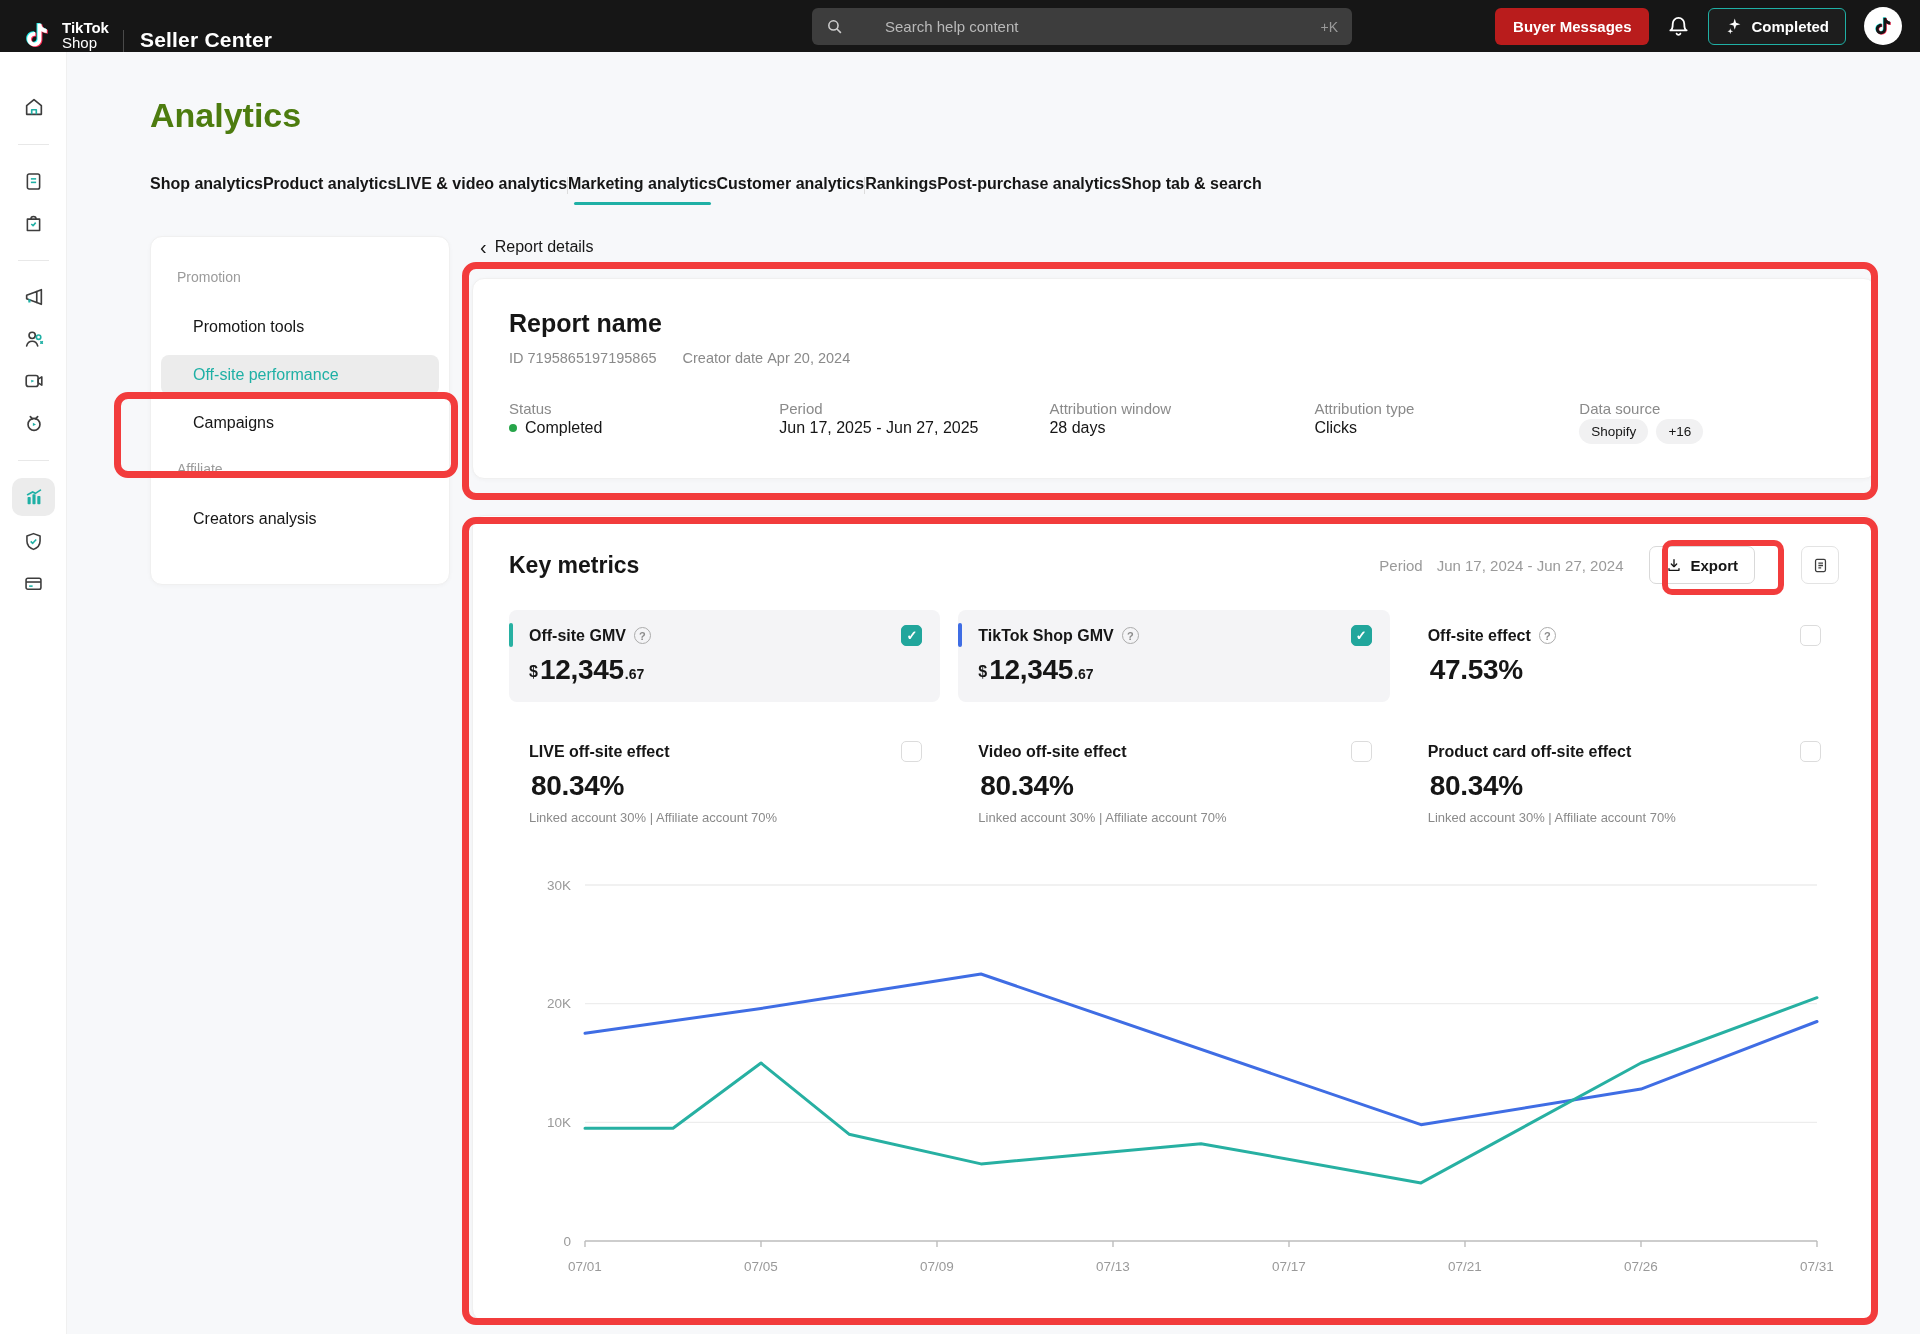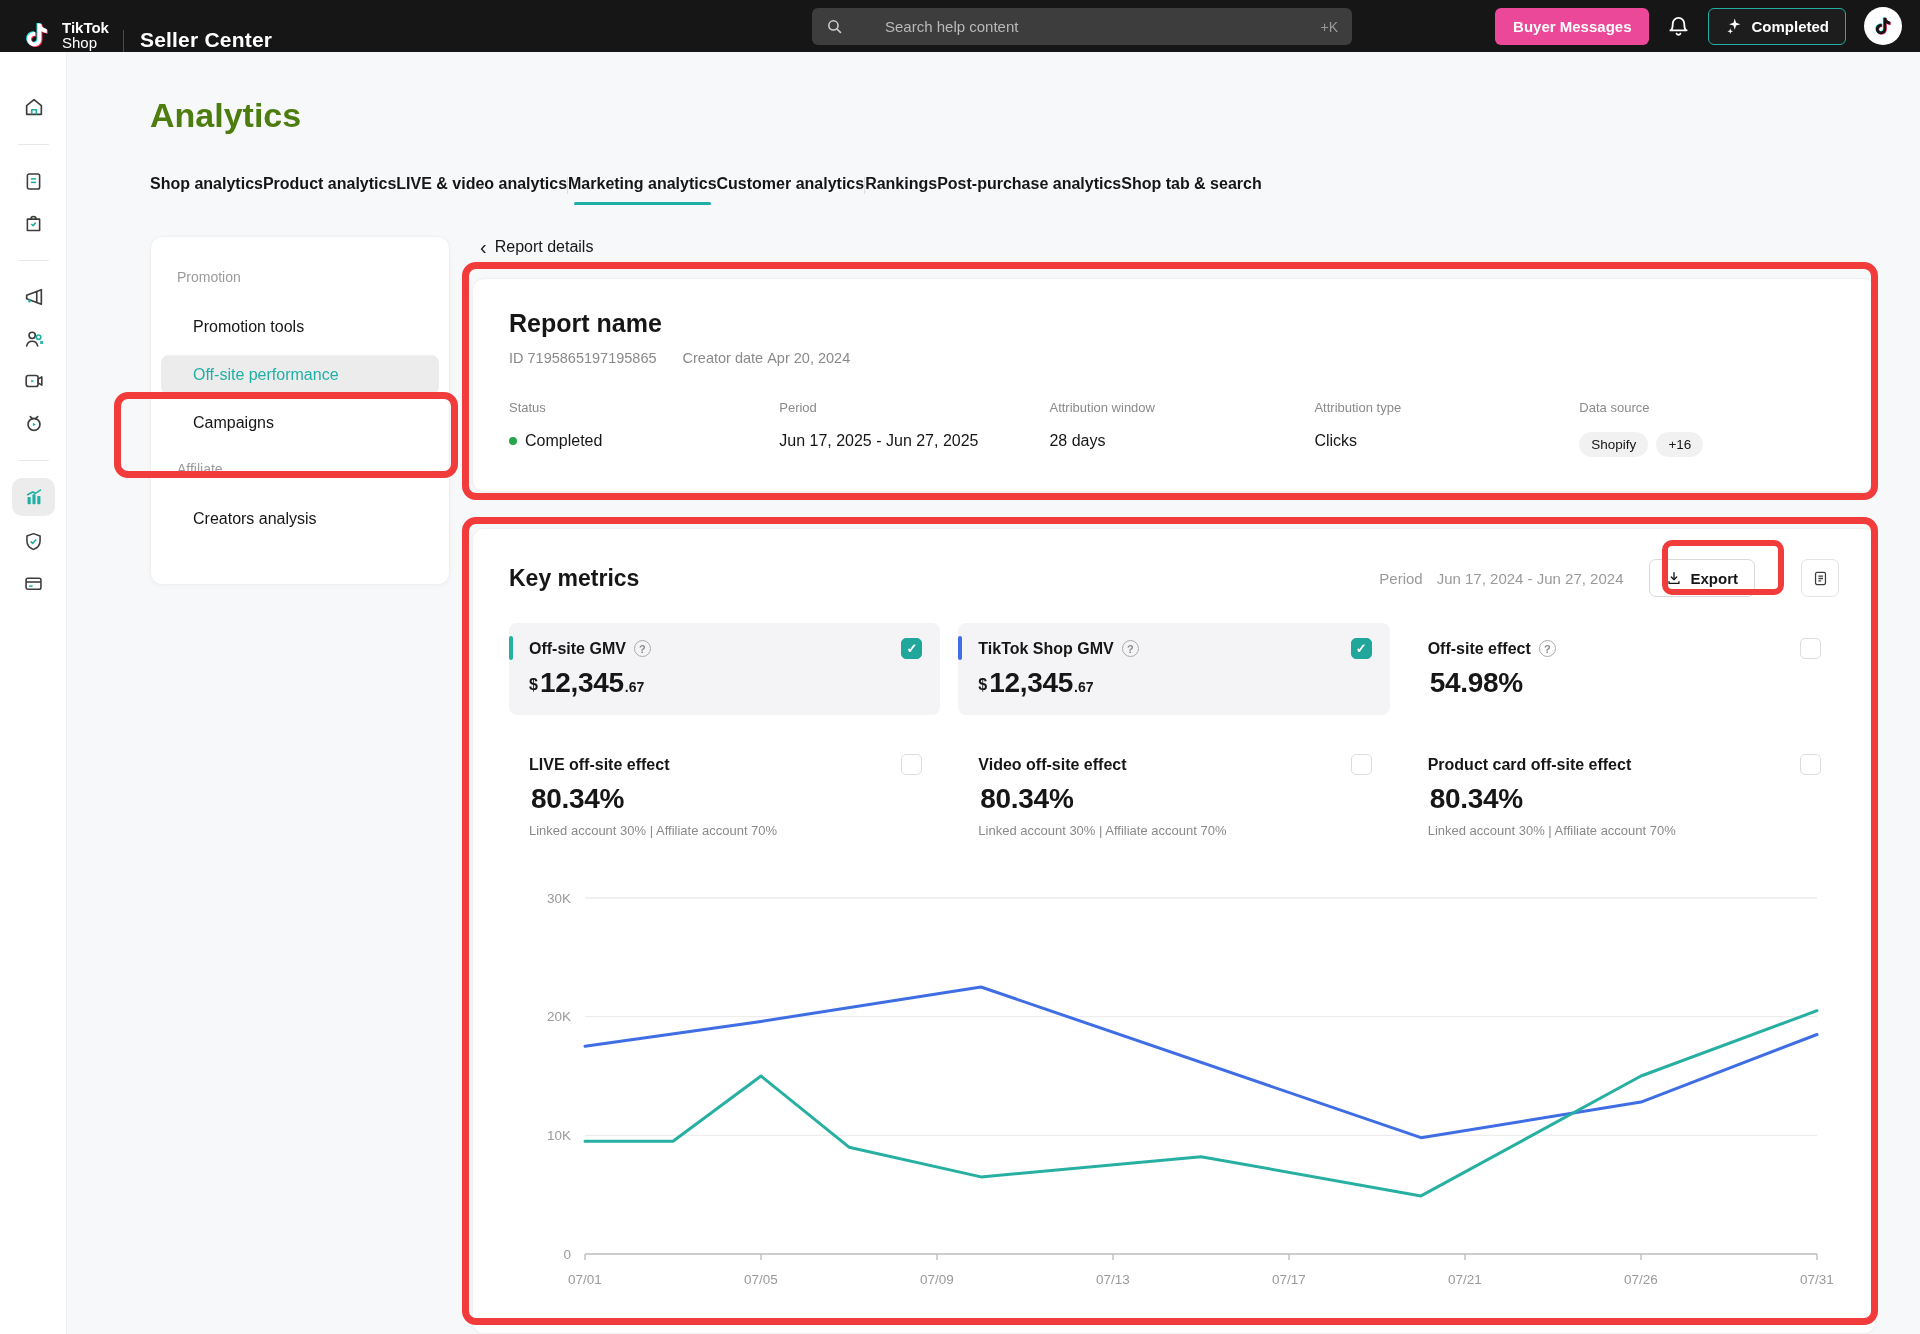--- a/index.html
+++ b/index.html
@@ -9,21 +9,21 @@
   
   .topbar { position:absolute; left:0; top:0; width:1920px; height:52px; background:#161616; display:flex; align-items:flex-end; z-index:20; }
   .brand { display:flex; align-items:center; gap:10px; padding-left:22px; }
   .brand-text { color:#fff; font-weight:700; font-size:15px; line-height:15px; }
   .brand-divider { width:1px; height:22px; background:#4a4a4a; margin:0 16px 0 14px; }
   .product-name { color:#fff; font-size:21px; font-weight:700; letter-spacing:.2px; }
   .search { position:absolute; left:812px; top:8px; width:540px; height:37px; background:#3d3d3d; border-radius:6px; display:flex; align-items:center; padding:0 14px; gap:10px; }
   .search .placeholder { color:#b9b9b9; font-size:15px; flex:1;margin-left:32px; }
   .search .shortcut { color:#9a9a9a; font-size:14px; }
   .topbar-right { position:absolute; right:18px; top:0; height:52px; display:flex; align-items:center; gap:18px; }
-  .btn-dark { background:#ec4899; color:#fff; border:none; border-radius:6px; height:37px; padding:0 18px; font-size:15px; font-weight:700; font-family:"Liberation Sans",sans-serif; cursor:pointer; }
+  .btn-dark { background:#b91c1c; color:#fff; border:none; border-radius:6px; height:37px; padding:0 18px; font-size:15px; font-weight:700; font-family:"Liberation Sans",sans-serif; cursor:pointer; }
   .btn-assistant { background:#1d1d1d; color:#fff; border:1.5px solid #1fb0a5; border-radius:6px; height:37px; padding:0 16px; font-size:15px; font-weight:700; display:flex; align-items:center; gap:8px; font-family:"Liberation Sans",sans-serif; cursor:pointer; }
   .avatar { width:38px; height:38px; border-radius:50%; background:#fff; display:flex; align-items:center; justify-content:center; }
 
   
   .iconbar { position:absolute; left:0; top:52px; width:67px; height:1282px; background:#fff; border-right:1px solid #f0f0f0; z-index:10; }
   .icon-item { position:absolute; left:12px; width:43px; height:38px; display:flex; align-items:center; justify-content:center; border-radius:10px; cursor:pointer; }
   .icon-item.active { background:#ececec; }
   .icon-divider { position:absolute; left:18px; width:31px; height:1px; background:#e8e8e8; }
 
   
@@ -43,21 +43,21 @@
 
   
   .content-col { position:absolute; left:472px; top:238px; width:1404px; }
   .breadcrumb { display:flex; align-items:center; gap:8px; font-size:16px; color:#161616; cursor:pointer; padding-left:8px; }
   .breadcrumb .chev { font-size:20px; line-height:16px; color:#161616; }
   .card { background:#fff; border:1px solid #f0f0f0; border-radius:12px; box-shadow:0 1px 4px rgba(0,0,0,.03); }
   .report-card { margin-top:22px; padding:30px 36px 34px 36px; }
   .report-title { font-size:25px; font-weight:700; color:#161616; }
   .report-meta { display:flex; gap:26px; margin-top:12px; color:#8a8a8a; font-size:14.5px; }
   .report-grid { display:grid; grid-template-columns:1.02fr 1.02fr 1fr 1fr .98fr; margin-top:34px; }
-  .field-label { color:#8a8a8a; font-size:13px; margin-bottom:17px; }
+  .field-label { color:#8a8a8a; font-size:15px; margin-bottom:2px; }
   .field-value { color:#161616; font-size:16px; display:flex; align-items:center; gap:8px; }
   .dot { width:8px; height:8px; border-radius:50%; background:#27a54a; display:inline-block; }
   .pill { background:#f1f1f2; border-radius:20px; padding:5px 12px; font-size:13.5px; color:#161616; }
 
   
   .metrics-card { margin-top:36px; padding:30px 36px 21px 36px; height:806px; overflow:hidden; position:relative; }
   .metrics-head { display:flex; align-items:center; }
   .metrics-title { font-size:23px; font-weight:700; color:#161616; flex:1; }
   .period { color:#9a9a9a; font-size:15px; display:flex; gap:14px; margin-right:26px; }
   .btn-export { height:38px; border:1px solid #d9d9d9; border-radius:7px; background:#fff; display:flex; align-items:center; gap:8px; padding:0 16px; font-size:15px; font-weight:700; color:#161616; font-family:"Liberation Sans",sans-serif; cursor:pointer; }
@@ -338,21 +338,21 @@
 
         <div class="metric-card">
 
           <div class="metric-label-row">
             <span class="metric-label">Off-site effect</span>
             <span class="help-circle">?</span>
             <span class="checkbox"></span>
           </div>
           <div class="metric-value">
               <span class="v-prefix"></span>
-              <span class="v-main">54.98%</span>
+              <span class="v-main">47.53%</span>
               <span class="v-suffix"></span>
             </div>
 
         </div>
 
         <div class="metric-card">
 
           <div class="metric-label-row">
             <span class="metric-label">LIVE off-site effect</span>
 

